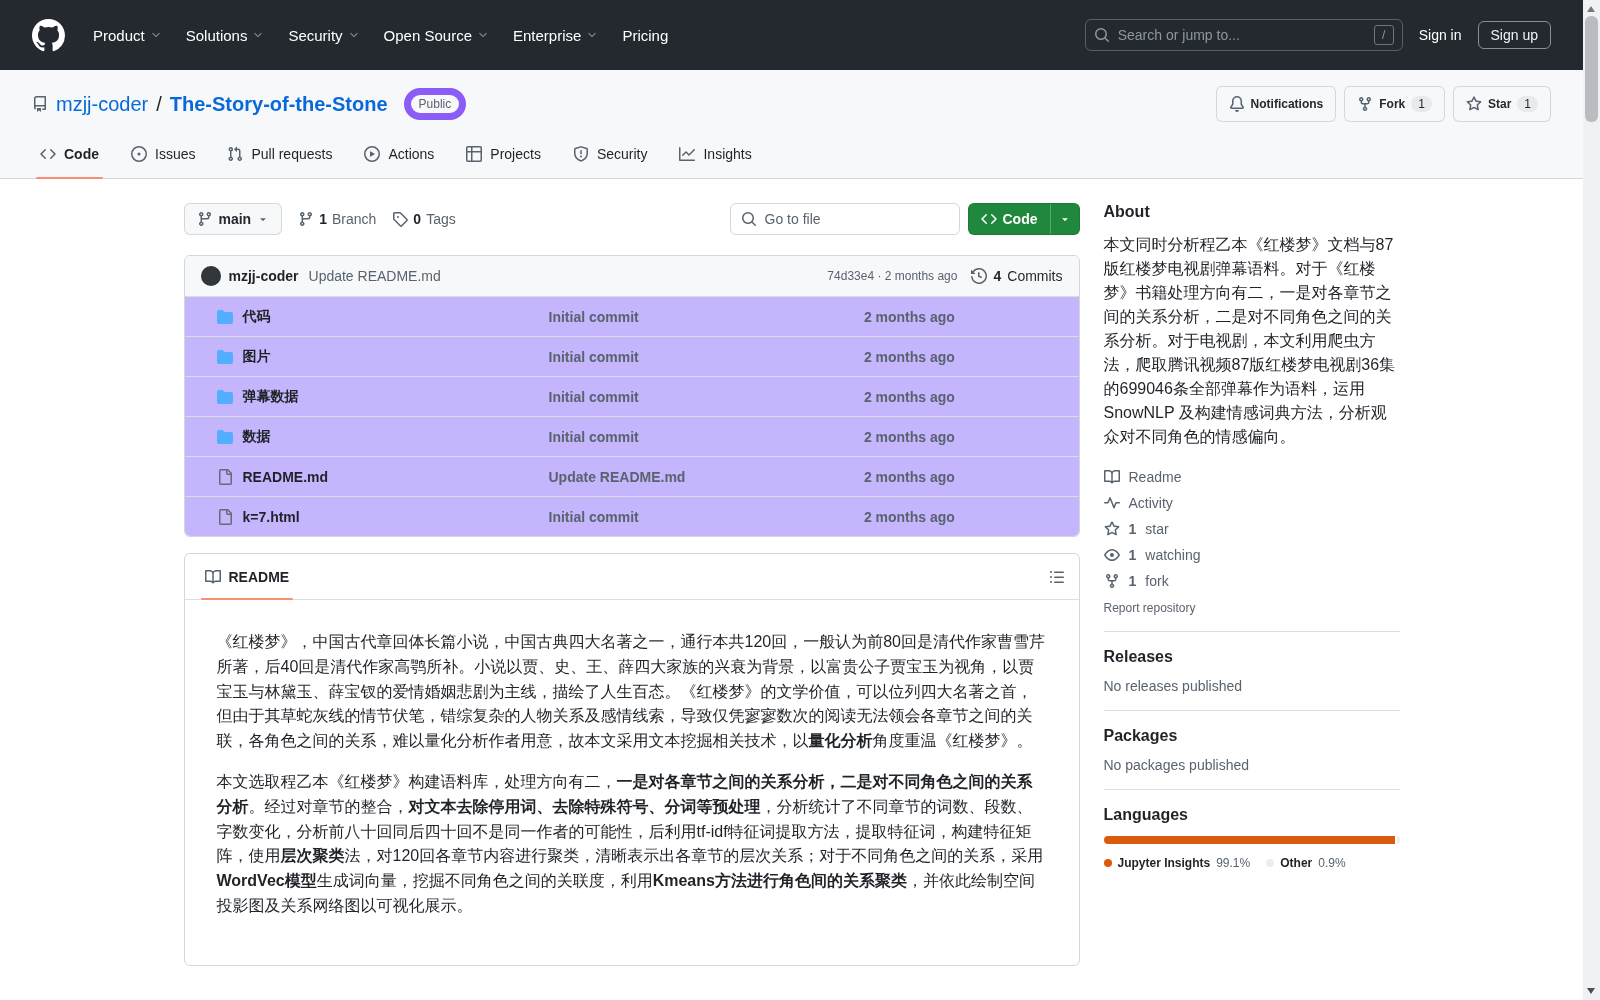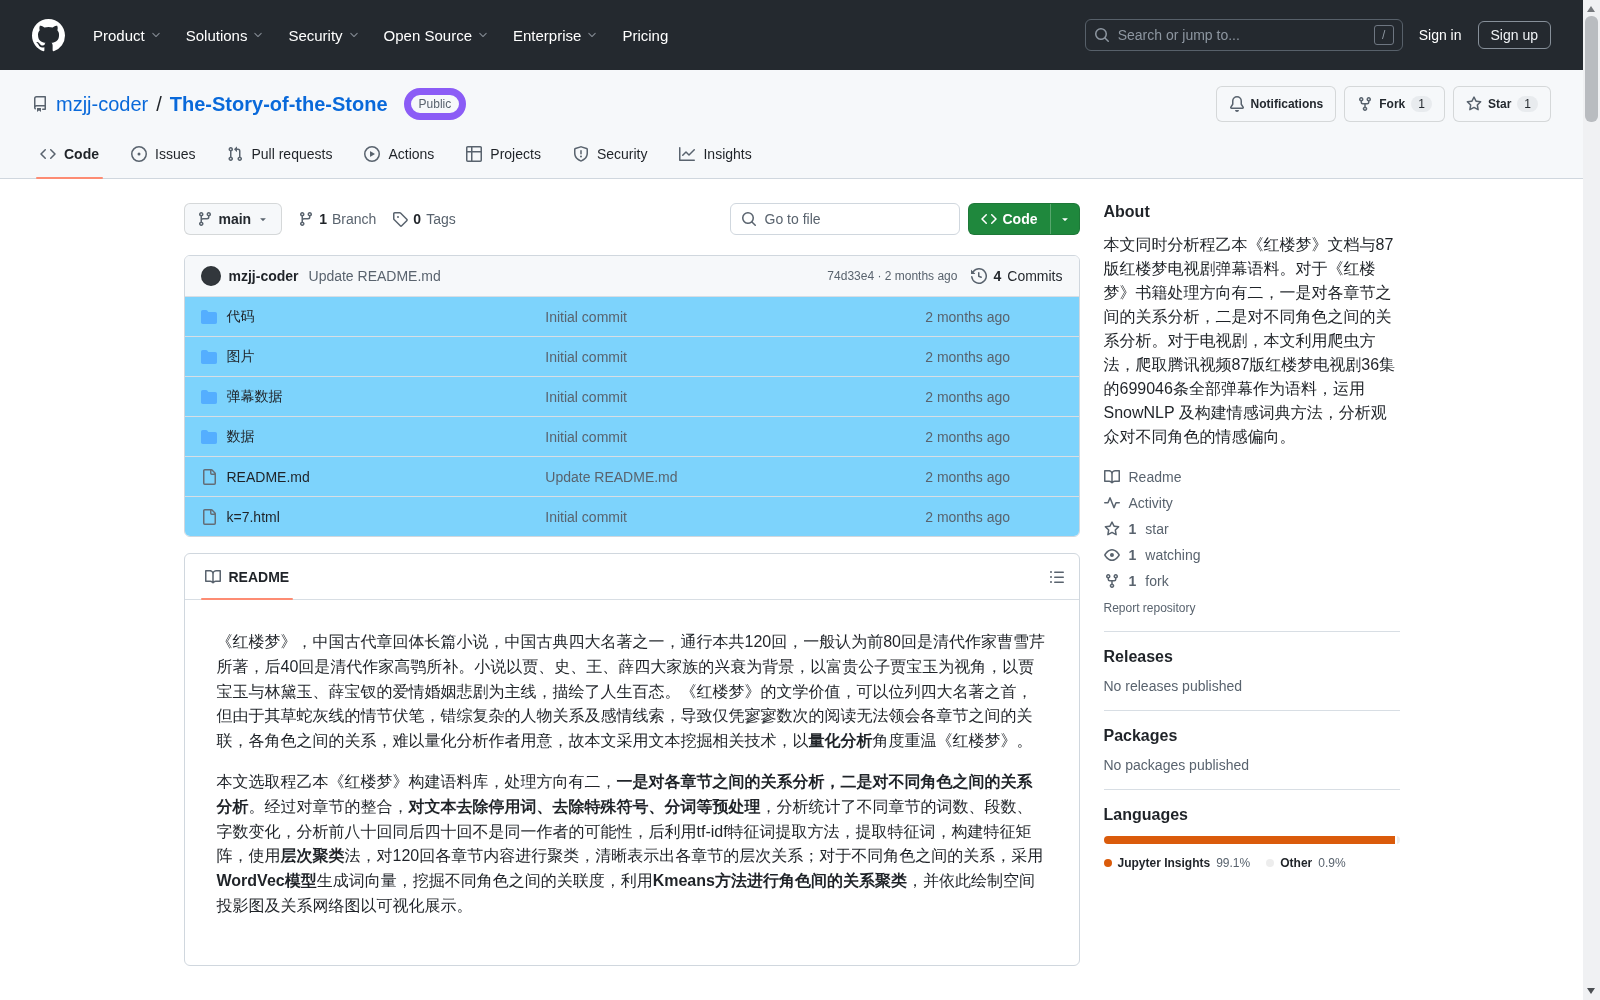--- a/index.html
+++ b/index.html
@@ -85,28 +85,28 @@
   .avatar { width:20px; height:20px; border-radius:50%; background:#32373c;
     box-shadow:inset 0 0 0 1px rgba(27,31,36,.15); flex:none; cursor:pointer; }
   .commit-author { font-size:14px; font-weight:600; cursor:pointer; }
   .commit-msg { font-size:14px; color:#59636e; cursor:pointer; margin-left:2px; }
   .commit-meta { margin-left:auto; display:flex; align-items:center; gap:14px; }
   .commit-hash-time { font-size:12px; color:#59636e; cursor:pointer; }
   .commits-link { display:flex; align-items:center; gap:6px; font-size:14px; color:#25292e; cursor:pointer; }
   .commits-link svg { color:#59636e; }
   .commits-link b { font-weight:600; }
   .file-row { display:grid; grid-template-columns:40% 38% 22%; align-items:center;
-    height:40px; padding:0 16px; border-top:1px solid #d8dee4; font-size:14px; background:#7dd3fc; }
+    height:40px; padding:0 32px; border-top:1px solid #d8dee4; font-size:14px; background:#c4b5fd;font-weight:bold; }
   .cell-name { display:flex; align-items:center; gap:10px; }
   .cell-name .f-icon { flex:none; display:flex; }
   .folder-glyph { color:#54aeff; }
   .file-glyph { color:#636c76; }
   .cell-name a { color:#1f2328; text-decoration:none; cursor:pointer; }
   .cell-msg { color:#59636e; cursor:pointer; overflow:hidden; white-space:nowrap; text-overflow:ellipsis; }
-  .cell-date { color:#59636e; text-align:center; white-space:nowrap; }
+  .cell-date { color:#59636e; text-align:left; white-space:nowrap; }
 
   
   .readme-box { border:1px solid #d0d7de; border-radius:6px; margin-top:16px; margin-bottom:40px; }
   .readme-head { display:flex; align-items:center; border-bottom:1px solid #d8dee4; padding:0 8px; height:46px; }
   .readme-tab { display:flex; align-items:center; gap:8px; font-size:14px; font-weight:600;
     padding:0 12px; height:100%; position:relative; cursor:pointer; }
   .readme-tab svg { color:#59636e; }
   .readme-tab::after { content:""; position:absolute; left:8px; right:8px; bottom:-1px;
     height:2px; background:#fd8c73; border-radius:3px; }
   .readme-outline-btn { margin-left:auto; color:#59636e; padding:6px; cursor:pointer; display:flex; }

